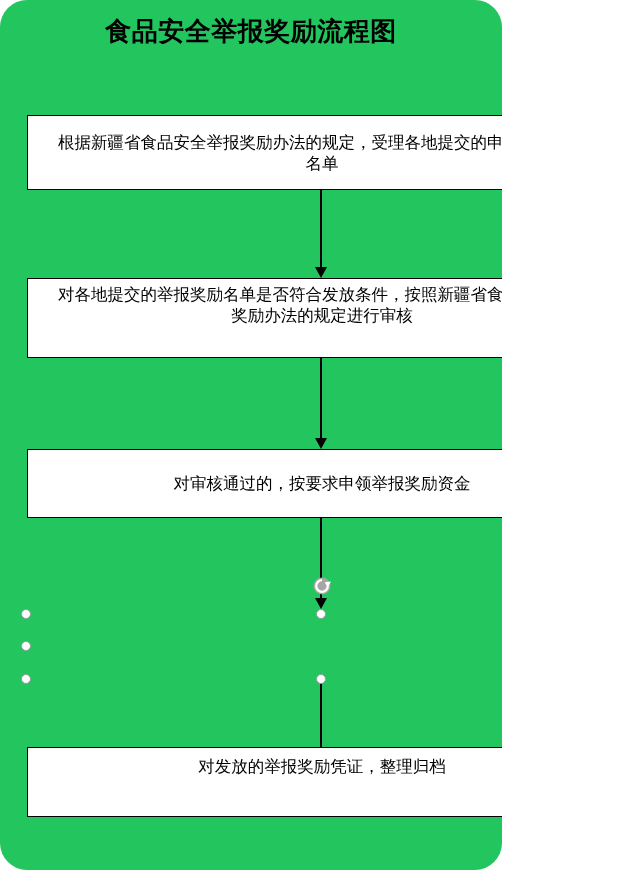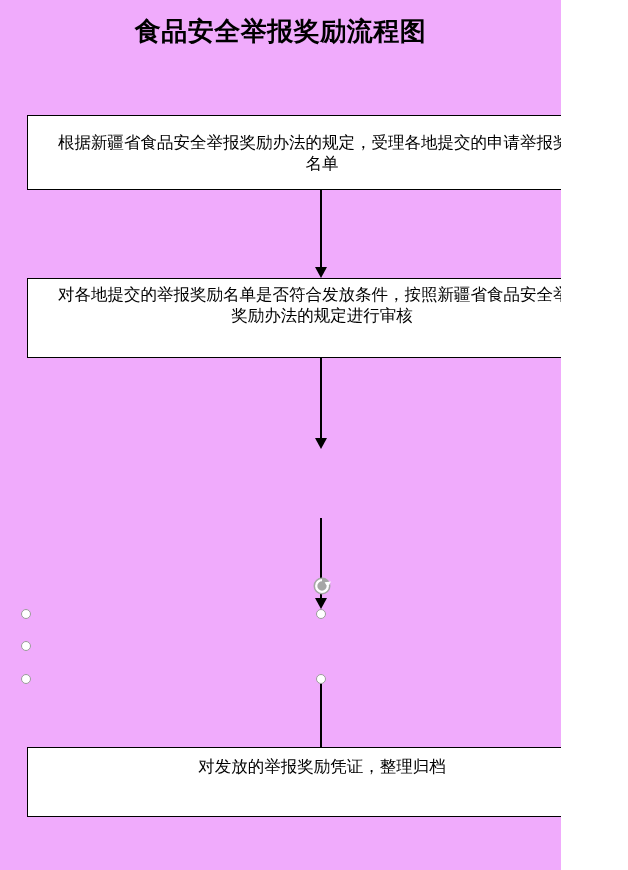--- a/index.html
+++ b/index.html
@@ -1,23 +1,24 @@
 <!DOCTYPE html>
 <html><head>
 <meta charset="utf-8">
 <style>
   html, body { margin: 0; padding: 0; background: #ffffff; }
   .canvas {
     position: relative;
-    width: 561px;
+    width: 502px;
     height: 870px;
-    background: #f0abfc;
+    background: #22c55e;
     font-family: "Liberation Sans", sans-serif;
     color: #000;
     overflow: hidden;
+    border-radius: 27px;
   }
   .title {
     position: absolute;
     top: 14px;
     left: 0;
     width: 100%;
     margin: 0;
     text-align: center;
     font-size: 26px;
     font-weight: bold;
@@ -108,20 +109,23 @@
 
   <div class="box box2 v-top">
     <span>对各地提交的举报奖励名单是否符合发放条件，按照新疆省食品安全举报奖励办法的规定进行审核</span>
   </div>
 
   <div class="connector c2">
     <div class="cline"></div>
     <div class="chead"></div>
   </div>
 
+  <div class="box box3 v-center">
+    <span>对审核通过的，按要求申领举报奖励资金</span>
+  </div>
 
   <div class="connector c3">
     <div class="cline"></div>
     <div class="chead"></div>
   </div>
 
 
   <div class="rotate-handle">
     <svg width="18" height="18" viewBox="0 0 18 18">
       <circle cx="9" cy="9" r="8.5" fill="#a6a6a6"></circle>

